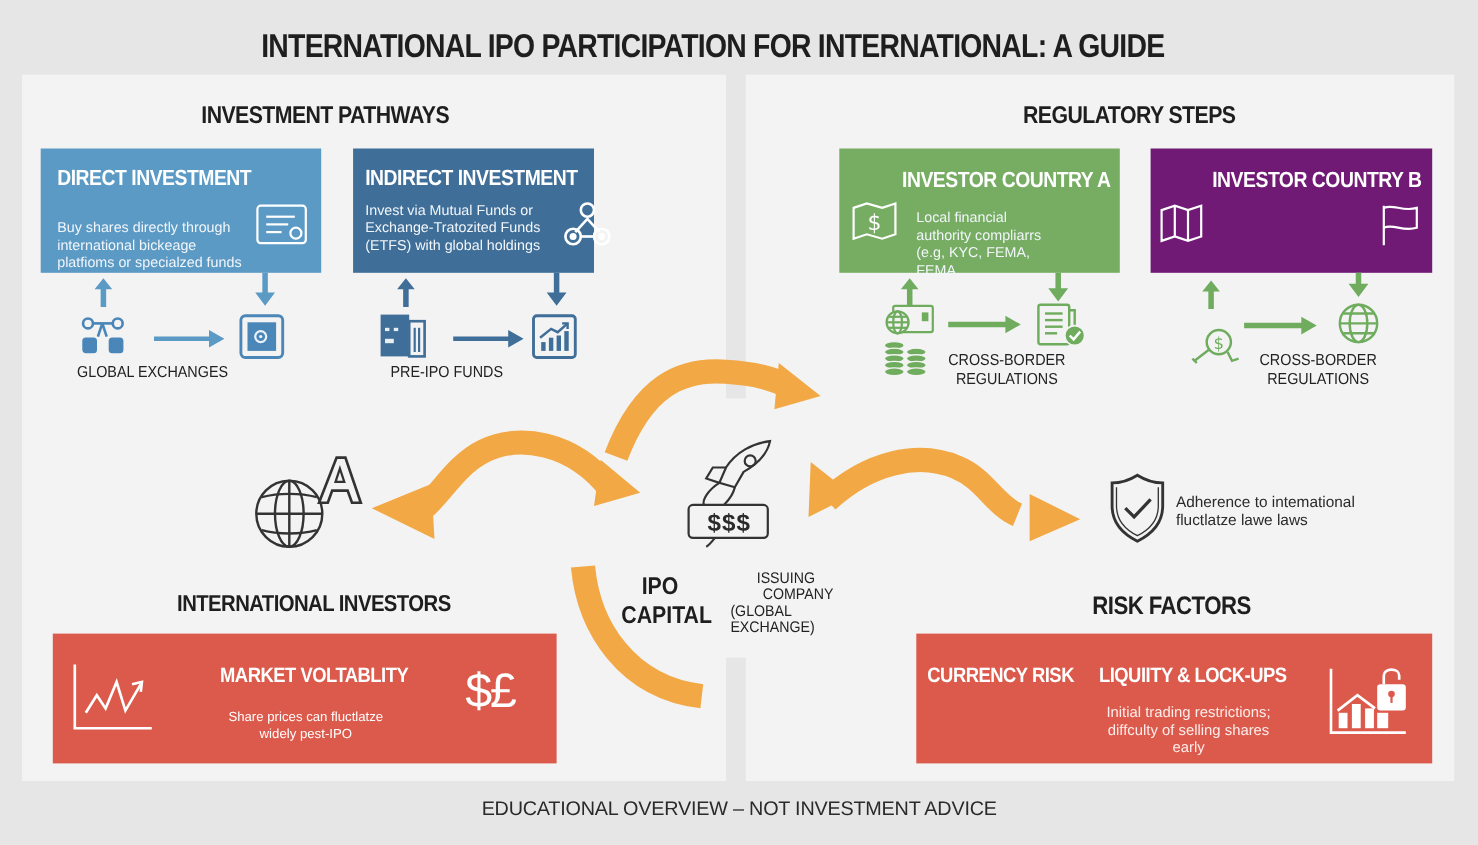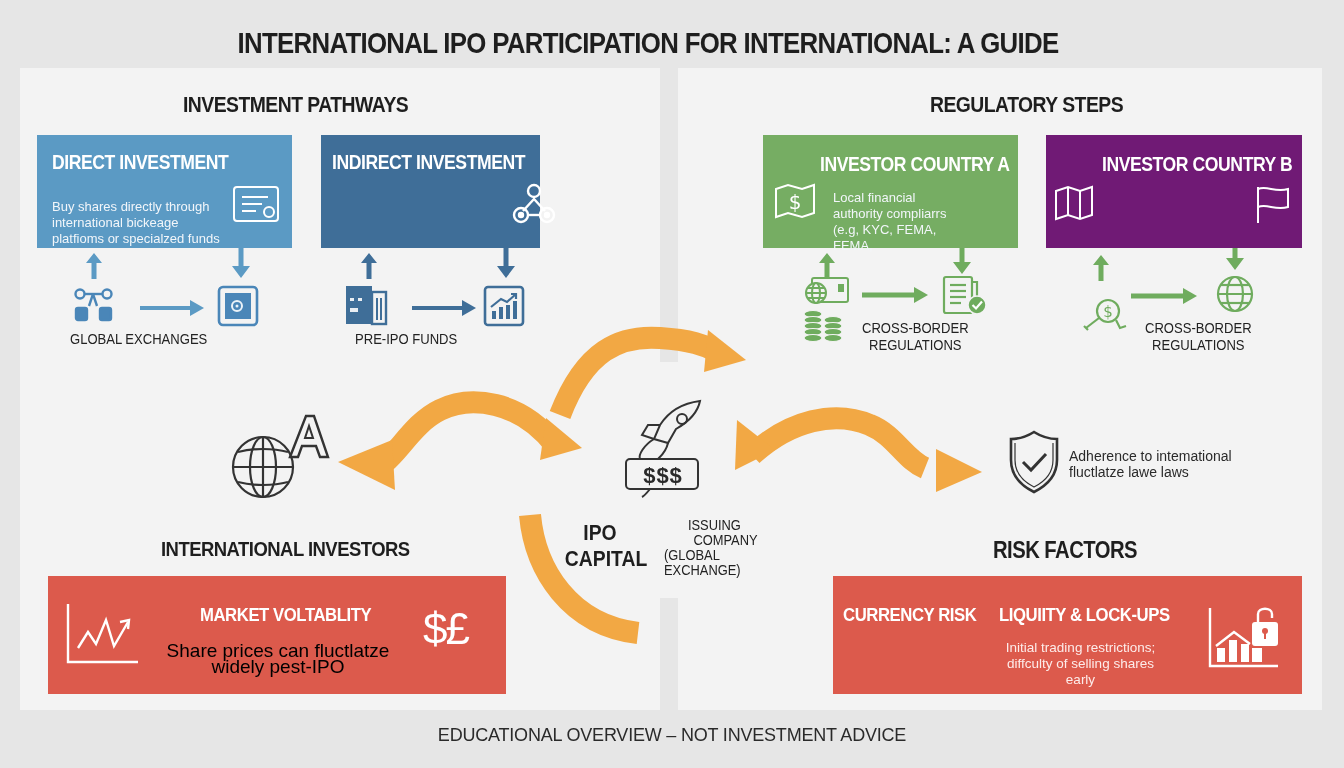--- a/index.html
+++ b/index.html
@@ -67,20 +67,21 @@
       <line x1="10" y1="12" x2="36" y2="12"></line>
         <line x1="10" y1="19" x2="30" y2="19"></line>
         <line x1="10" y1="26" x2="24" y2="26"></line>
       <circle cx="37" cy="27" r="5"></circle>
     </svg>
   </div>
 </div>
 
 <div class="abs box" style="left:321px;top:135px;width:219px;height:113px;background:#3f6e98;">
   <div class="abs box-title" style="left:11px;top:16px;">INDIRECT INVESTMENT</div>
+  <div class="abs box-text" style="left:11px;top:48px;width:170px;">Invest via Mutual Funds or Exchange-Tratozited Funds (ETFS) with global holdings</div>
   <div class="abs" style="left:190px;top:48px;">
     <svg width="46" height="42" viewBox="0 0 46 42" fill="none" stroke="#fff" stroke-width="2.4">
       <circle cx="23" cy="8" r="6"></circle>
       <path d="M12 28 L23 16 L34 28"></path>
       <circle cx="10" cy="32" r="7"></circle>
         <circle cx="36" cy="32" r="7"></circle>
       <line x1="17" y1="32" x2="29" y2="32"></line>
       <circle cx="10" cy="32" r="2" fill="#fff"></circle>
         <circle cx="36" cy="32" r="2" fill="#fff"></circle>
     </svg>
@@ -363,21 +364,21 @@
 
 <div class="abs box" style="left:37px;top:576px;width:458px;height:118px;background:#dc5a4c;margin-left:11px;">
   <div class="abs" style="left:18px;top:26px;">
     <svg width="74" height="64" viewBox="0 0 74 64" fill="none" stroke="#fff" stroke-width="2.4">
       <path d="M2 2 L2 60 L72 60"></path>
       <path d="M12 46 L22 30 L30 42 L40 18 L48 44 L62 20"></path>
       <path d="M54 20 L63 18 L62 27"></path>
     </svg>
   </div>
   <div class="abs box-title" style="left:152px;top:28px;font-size:19px;">MARKET VOLTABLITY</div>
-  <div class="abs" style="left:100px;top:67px;width:260px;text-align:center;font-size:19px;line-height:16px;color:#000000;">
+  <div class="abs" style="left:100px;top:67px;width:260px;text-align:center;font-size:12px;line-height:16px;color:#ffffff;">
     <div>Share prices can fluctlatze</div>
     <div>widely pest-IPO</div>
   </div>
   <div class="abs" style="left:375px;top:28px;font-size:44px;font-weight:400;color:#fff;letter-spacing:-2px;">$£</div>
 </div>
 
 <div class="abs box" style="left:833px;top:576px;width:469px;height:118px;background:#dc5a4c;">
   <div class="abs box-title" style="left:10px;top:28px;font-size:19px;">CURRENCY RISK</div>
   <div class="abs box-title" style="left:166px;top:28px;font-size:19px;">LIQUIITY &amp; LOCK-UPS</div>
   <div class="abs" style="left:160px;top:64px;width:175px;text-align:center;font-size:13.5px;line-height:16px;color:#fdecea;">

